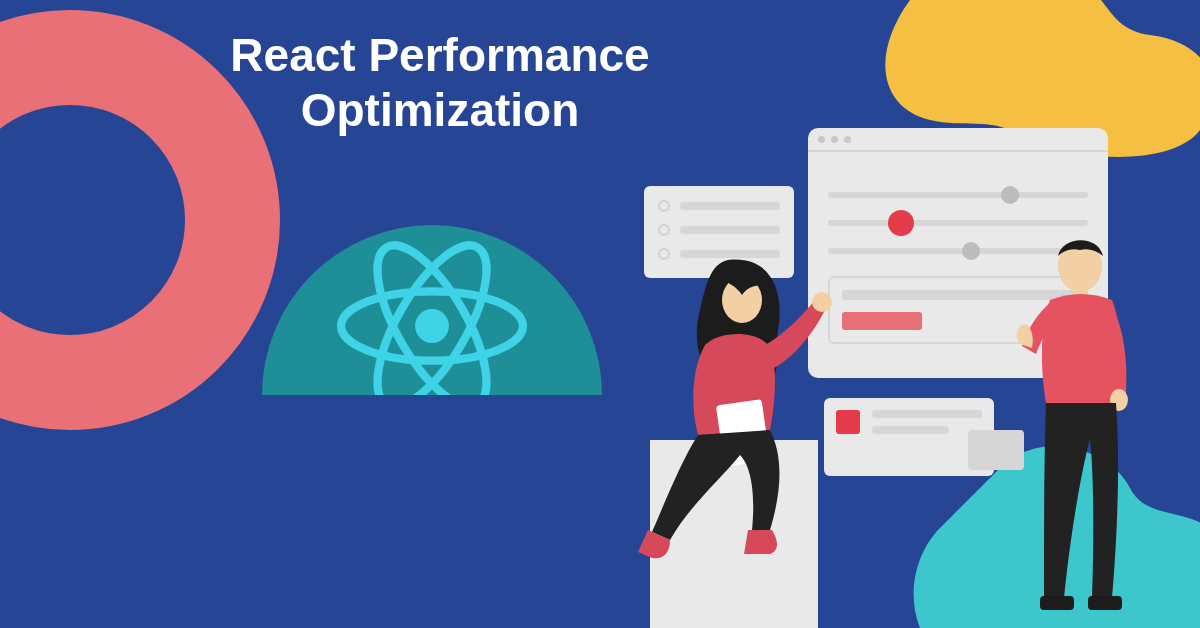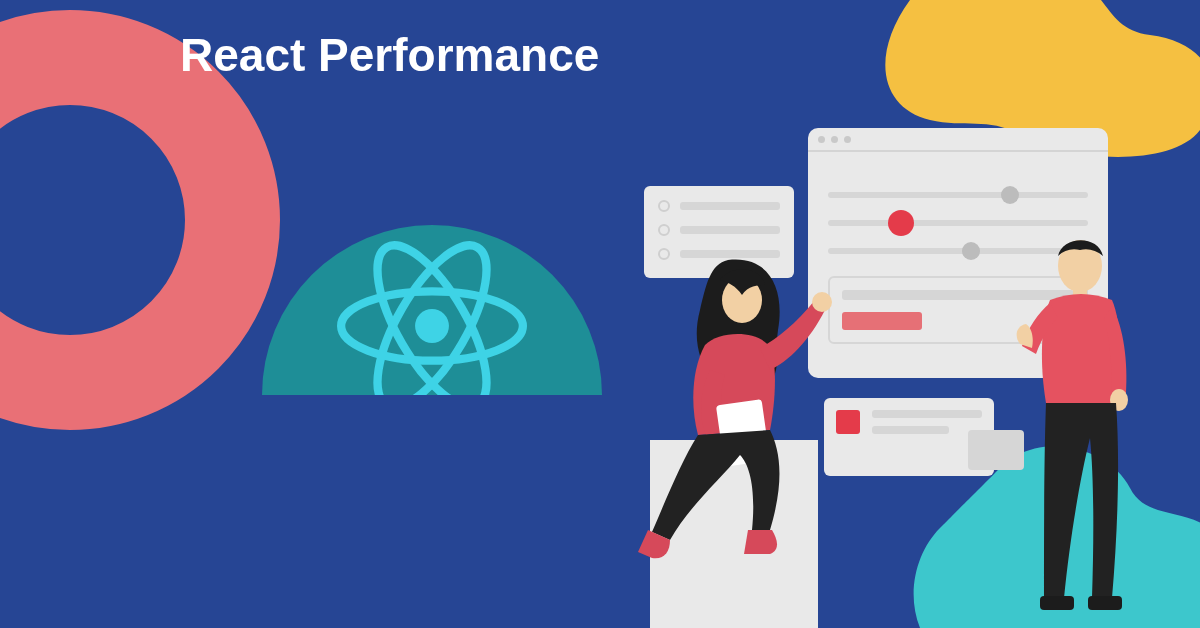--- a/index.html
+++ b/index.html
@@ -47,21 +47,21 @@
   
   .title {
     position: absolute;
     left: 180px;
     top: 28px;
     width: 520px;
     color: #fff;
     font-size: 46px;
     font-weight: 700;
     line-height: 1.2;
-    text-align: left;
+    text-align: center;
   }
 
   
   .badge {
     position: absolute;
     left: 262px;
     top: 225px;
     width: 340px;
     height: 340px;
     border-radius: 50%;
@@ -186,20 +186,21 @@
 <svg class="yellow-blob" width="380" height="220" viewBox="0 0 380 220">
   <path fill="#F5C041" d="M60,40 C90,-10 200,0 230,20 C260,40 260,70 300,75 C360,82 380,130 350,170 C320,210 210,200 170,175 C140,157 115,168 80,160 C30,148 20,95 60,40 Z"></path>
 </svg>
 
 <svg class="teal-blob" width="360" height="300" viewBox="0 0 360 300">
   <path fill="#3DC7CC" d="M120,80 C160,40 230,60 250,100 C265,130 300,120 330,140 C380,170 370,260 310,290 C250,320 100,310 60,270 C20,230 30,170 60,140 C85,115 90,110 120,80 Z"></path>
 </svg>
 
 <div class="title">
   <div>React Performance</div>
+  <div>Optimization</div>
 </div>
 
 <div class="badge">
   <svg class="react-logo" width="190" height="170" viewBox="-11.5 -10.23 23 20.46">
     <circle r="2.05" fill="#3ED3E6"></circle>
     <g stroke="#3ED3E6" stroke-width="1" fill="none">
       <ellipse rx="11" ry="4.2"></ellipse>
       <ellipse rx="11" ry="4.2" transform="rotate(60)"></ellipse>
       <ellipse rx="11" ry="4.2" transform="rotate(120)"></ellipse>
     </g>

